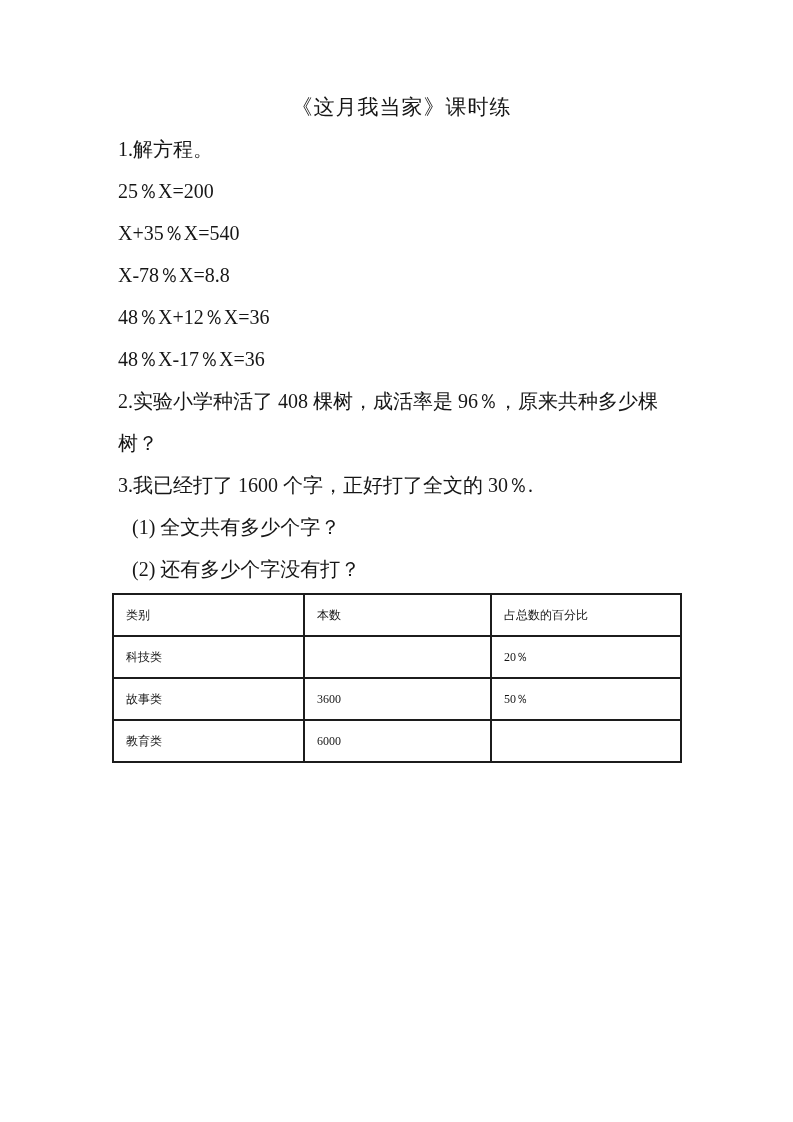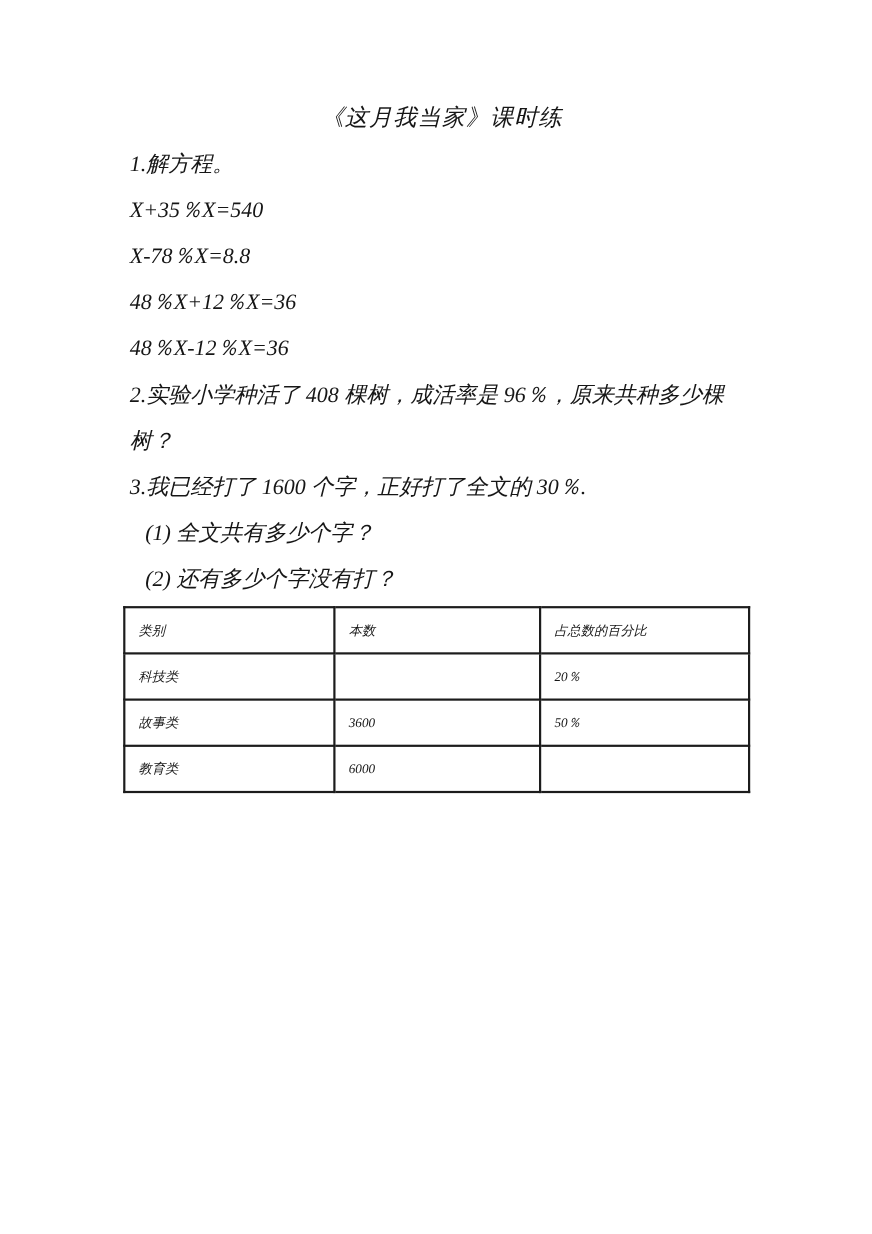--- a/index.html
+++ b/index.html
@@ -9,21 +9,20 @@
     width: 793px;
     height: 1122px;
     background: #ffffff;
     color: #161616;
     font-family: "Liberation Serif", "DejaVu Serif", serif;
     font-size: 20px;
     overflow: hidden;
   }
   .content {
     padding: 86px 112px 0 112px;
-    font-style: italic;
   }
   .title {
     height: 42px;
     line-height: 42px;
     font-size: 21px;
     font-weight: 400;
     text-align: center;
     text-indent: 10px;
     letter-spacing: 1px;
   }
@@ -62,24 +61,25 @@
 </style>
 </head>
 <body>
 
 <div class="page">
   <div class="content">
 
     <div class="title">《这月我当家》课时练</div>
 
     <div class="line">1.解方程。</div>
+    <div class="line">25％X=200</div>
     <div class="line">X+35％X=540</div>
     <div class="line">X-78％X=8.8</div>
     <div class="line">48％X+12％X=36</div>
-    <div class="line">48％X-12％X=36</div>
+    <div class="line">48％X-17％X=36</div>
 
     <div class="two-line">2.实验小学种活了 408 棵树，成活率是 96％，原来共种多少棵树？</div>
 
     <div class="line">3.我已经打了 1600 个字，正好打了全文的 30％.</div>
     <div class="line sub">(1) 全文共有多少个字？</div>
     <div class="line sub">(2) 还有多少个字没有打？</div>
 
 
     <table class="stats">
       <colgroup>

